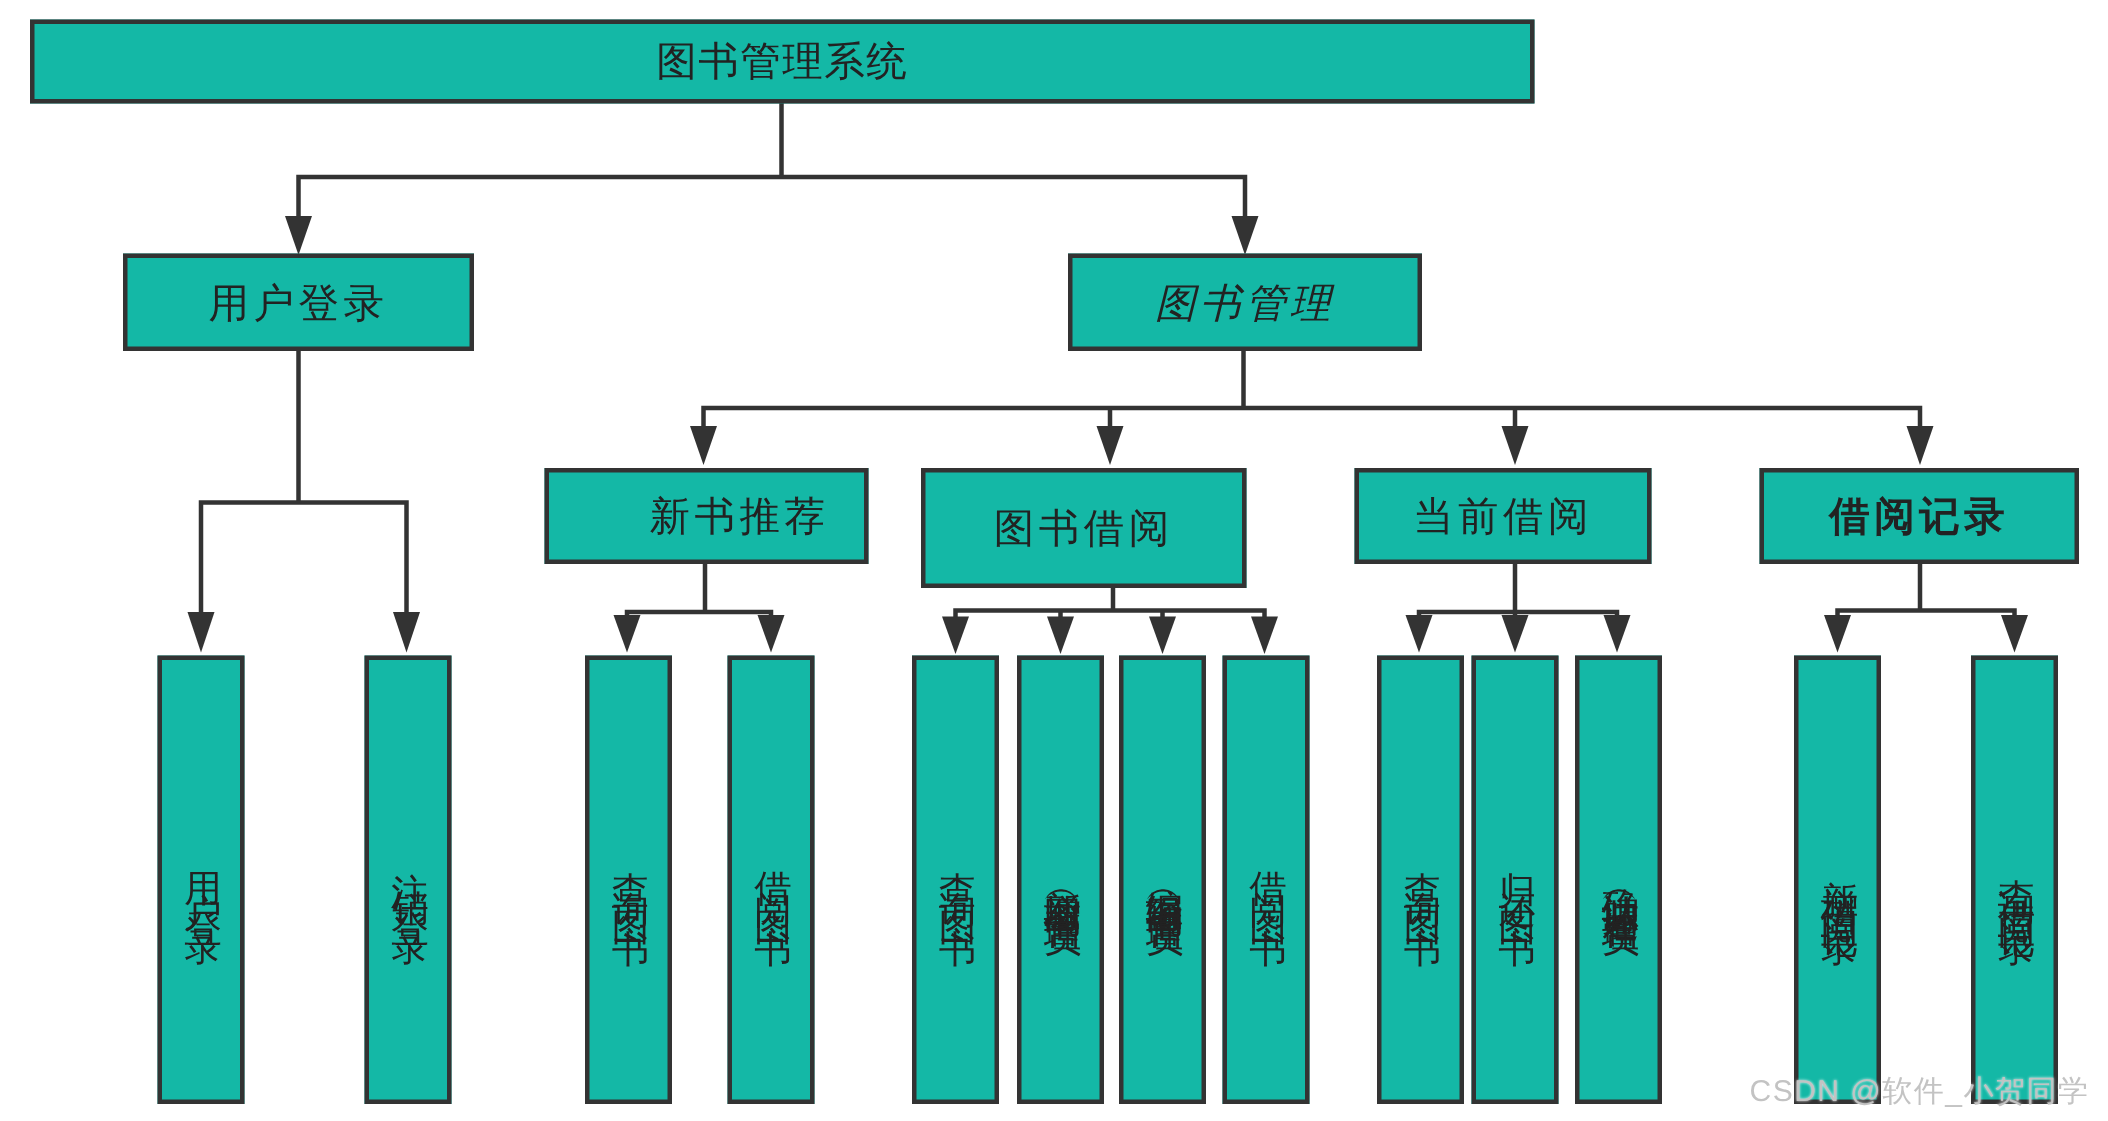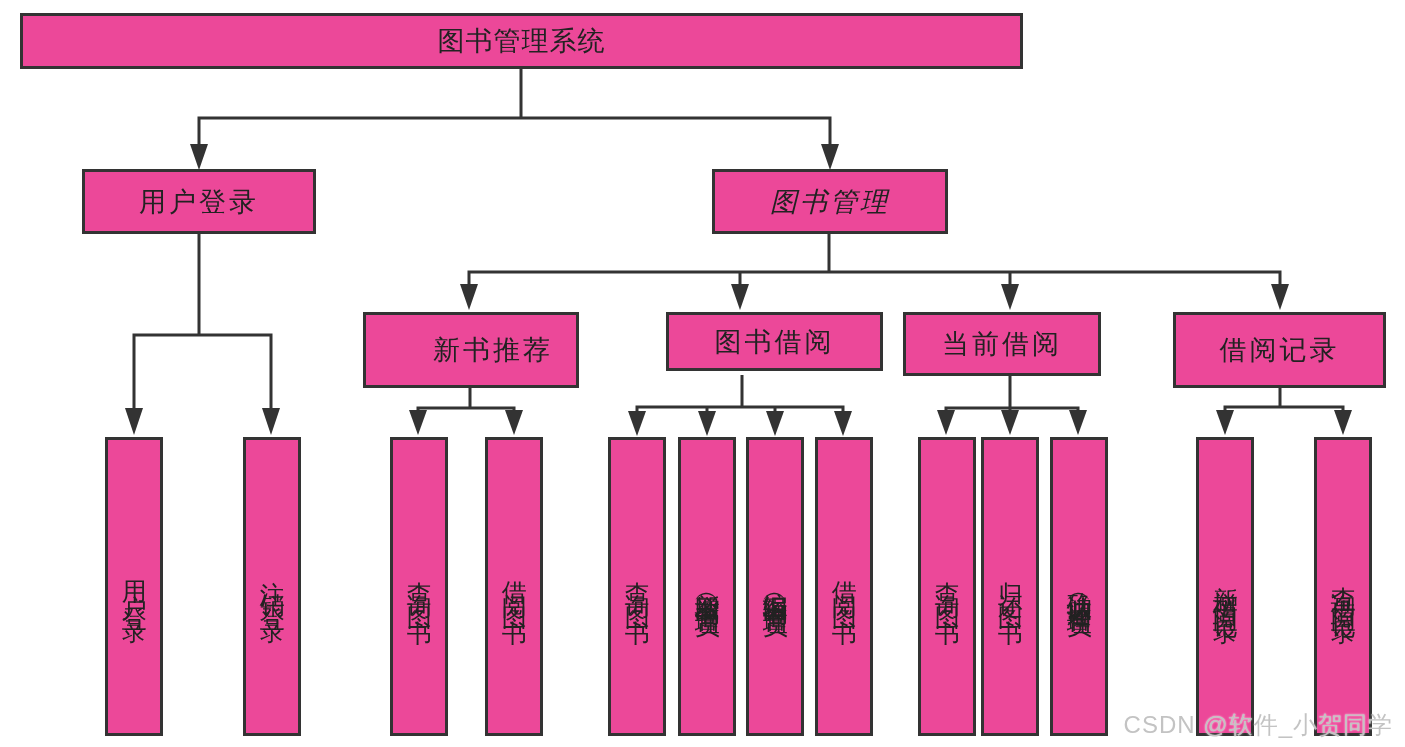--- a/index.html
+++ b/index.html
@@ -14,21 +14,21 @@
   }
   svg.connectors {
     position: absolute;
     left: 0; top: 0;
     width: 1405px; height: 747px;
     pointer-events: none;
   }
   .node {
     position: absolute;
     box-sizing: border-box;
-    background: #ec4899;
+    background: #14b8a6;
     border: 3px solid #333333;
     display: flex;
     align-items: center;
     justify-content: center;
     text-align: center;
   }
   .h-node { font-size: 27px; letter-spacing: 3px; }
   .root-node { font-size: 27px; letter-spacing: 1px; }
   .leaf {
     writing-mode: vertical-rl;
@@ -36,21 +36,21 @@
     font-size: 25px;
     line-height: 1.1;
   }
   .ls-wide  { letter-spacing: 13px; }
   .ls-mid   { letter-spacing: 7px;  }
   .ls-tight { letter-spacing: 3px;  }
   .watermark {
     position: absolute;
     right: 12px;
     bottom: 6px;
-    font-size: 24px;
+    font-size: 20px;
     letter-spacing: 1px;
     color: #c3c3c3;
     text-shadow: 0 0 2px rgba(255,255,255,0.9);
     z-index: 5;
     white-space: nowrap;
   }
 </style>
 </head>
 <body>
 
@@ -100,30 +100,30 @@
     <span>图书管理系统</span>
   </div>
 
   <div class="node h-node" style="left:82px; top:169px; width:234px; height:65px;">
     <span>用户登录</span>
   </div>
   <div class="node h-node" style="left:712px; top:169px; width:236px; height:65px;font-style:italic;">
     <span>图书管理</span>
   </div>
 
-  <div class="node h-node" style="left:363px; top:312px; width:216px; height:76px;padding-left:44px;">
+  <div class="node h-node" style="left:363px; top:312px; width:216px; height:64px;padding-left:44px;">
     <span>新书推荐</span>
   </div>
-  <div class="node h-node" style="left:666px; top:312px; width:217px; height:59px;">
+  <div class="node h-node" style="left:614px; top:312px; width:217px; height:80px;">
     <span>图书借阅</span>
   </div>
   <div class="node h-node" style="left:903px; top:312px; width:198px; height:64px;">
     <span>当前借阅</span>
   </div>
-  <div class="node h-node" style="left:1173px; top:312px; width:213px; height:76px;">
+  <div class="node h-node" style="left:1173px; top:312px; width:213px; height:64px;font-weight:bold;">
     <span>借阅记录</span>
   </div>
 
   <div class="node leaf ls-wide" style="left:105px; top:437px; width:58px; height:299px;">
     <span>用户登录</span>
   </div>
   <div class="node leaf ls-wide" style="left:243px; top:437px; width:58px; height:299px;">
     <span>注销登录</span>
   </div>
 

